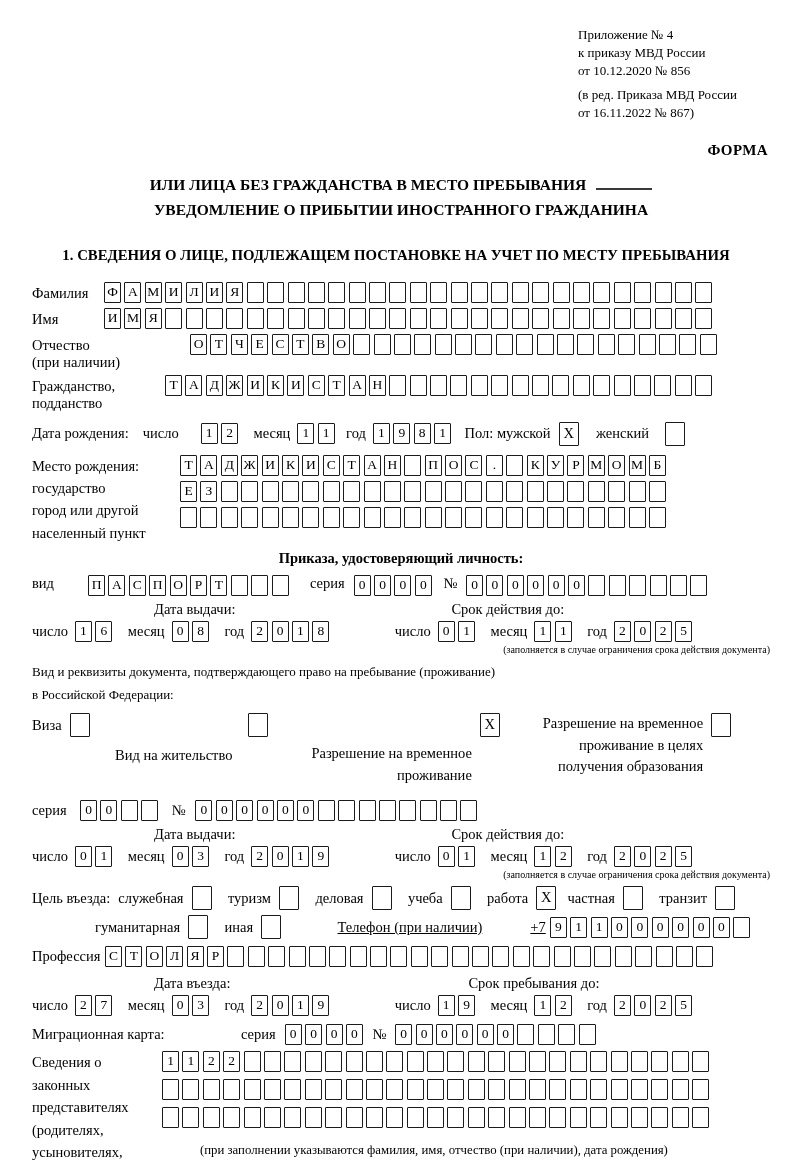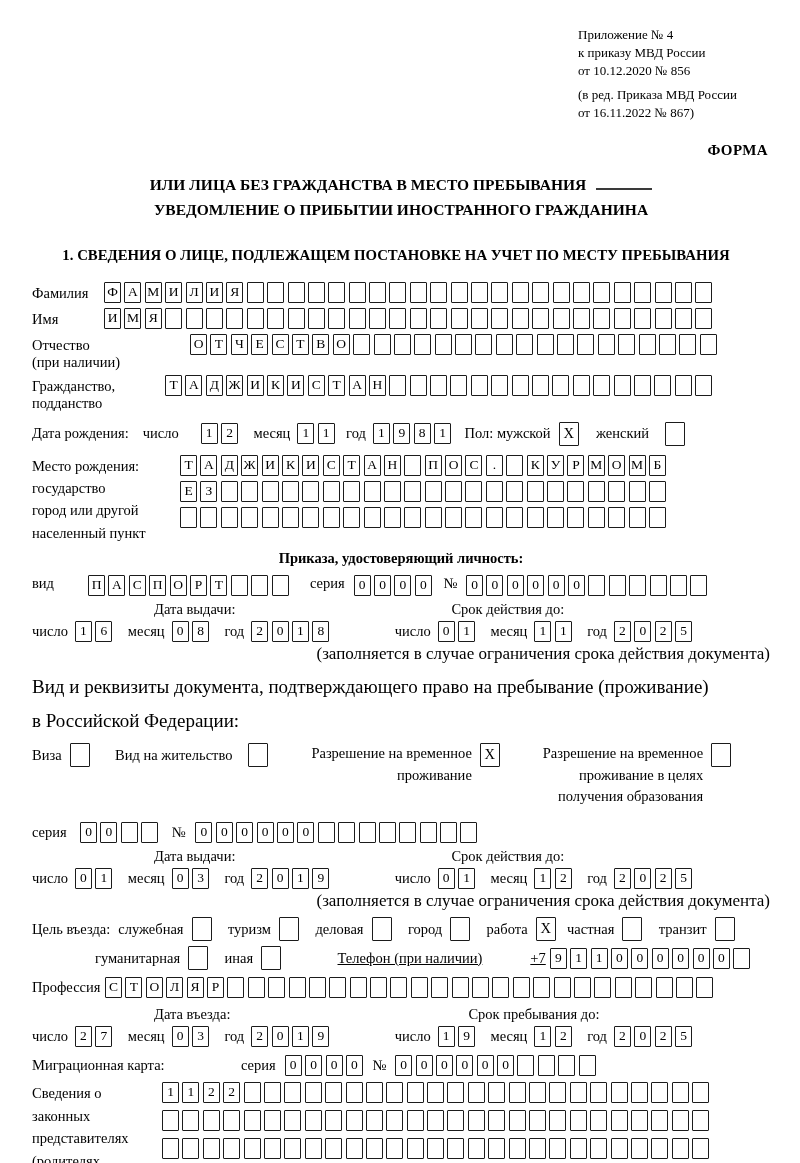--- a/index.html
+++ b/index.html
@@ -30,30 +30,30 @@
 
   
   .center-bold{text-align:center;font-weight:bold;font-size:14.5px;margin:6px 0 8px;}
 
   
   .dates-head{display:flex;font-size:14.5px;margin:4px 0 3px;}
   .dates-row{display:flex;align-items:center;font-size:14.5px;margin-bottom:2px;}
   .dgroup{display:flex;align-items:center;}
   .dlabel{margin-right:7px;}
   .dgroup .boxes{margin-right:12px;}
-  .note{text-align:right;font-size:17px;margin:2px 0 6px;}
-
-  .para{font-size:19px;line-height:1.75;margin-top:4px;}
+  .note{text-align:right;font-size:10px;margin:2px 0 6px;}
+
+  .para{font-size:13px;line-height:1.75;margin-top:4px;}
 
   
   .resdoc-row{margin:6px 0 14px;}
   .resdoc-row .plabel{padding-top:4px;}
   .wrapc{display:inline-block;text-align:right;line-height:1.5;padding-top:0 !important;}
   .w172{width:178px;} .w186{width:186px;}
-  .ml14{margin-left:14px;} .ml22{margin-left:22px;} .ml8{margin-left:8px;} .ml28{margin-left:40px;text-decoration:underline;}
+  .ml14{margin-left:14px;} .ml22{margin-left:22px;margin-top:30px;} .ml8{margin-left:8px;} .ml28{margin-left:40px;text-decoration:underline;}
   .plabel{margin-right:8px;}
   .purpose-row{align-items:center;}
   .purpose-row .boxes{margin-right:13px;}
 
   .rep-note{font-size:12.8px;margin:10px 0 0 38px;}
 </style>
 </head>
 <body>
 
 <div class="page">
@@ -524,21 +524,21 @@
         <span class="box"></span>
       </span>
     <span class="plabel">туризм</span>
     <span class="boxes cbs">
         <span class="box"></span>
       </span>
     <span class="plabel">деловая</span>
     <span class="boxes cbs">
         <span class="box"></span>
       </span>
-    <span class="plabel">город</span>
+    <span class="plabel">учеба</span>
     <span class="boxes cbs">
         <span class="box"></span>
       </span>
     <span class="plabel">работа</span>
     <span class="boxes cbs" style="margin-right:8px">
         <span class="box">X</span>
       </span>
     <span class="plabel">частная</span>
     <span class="boxes cbs">
         <span class="box"></span>

